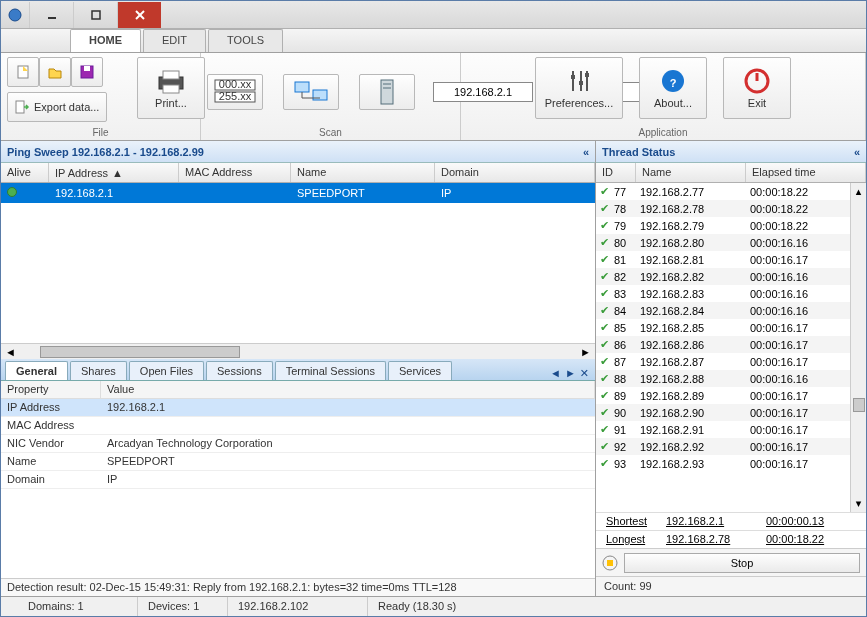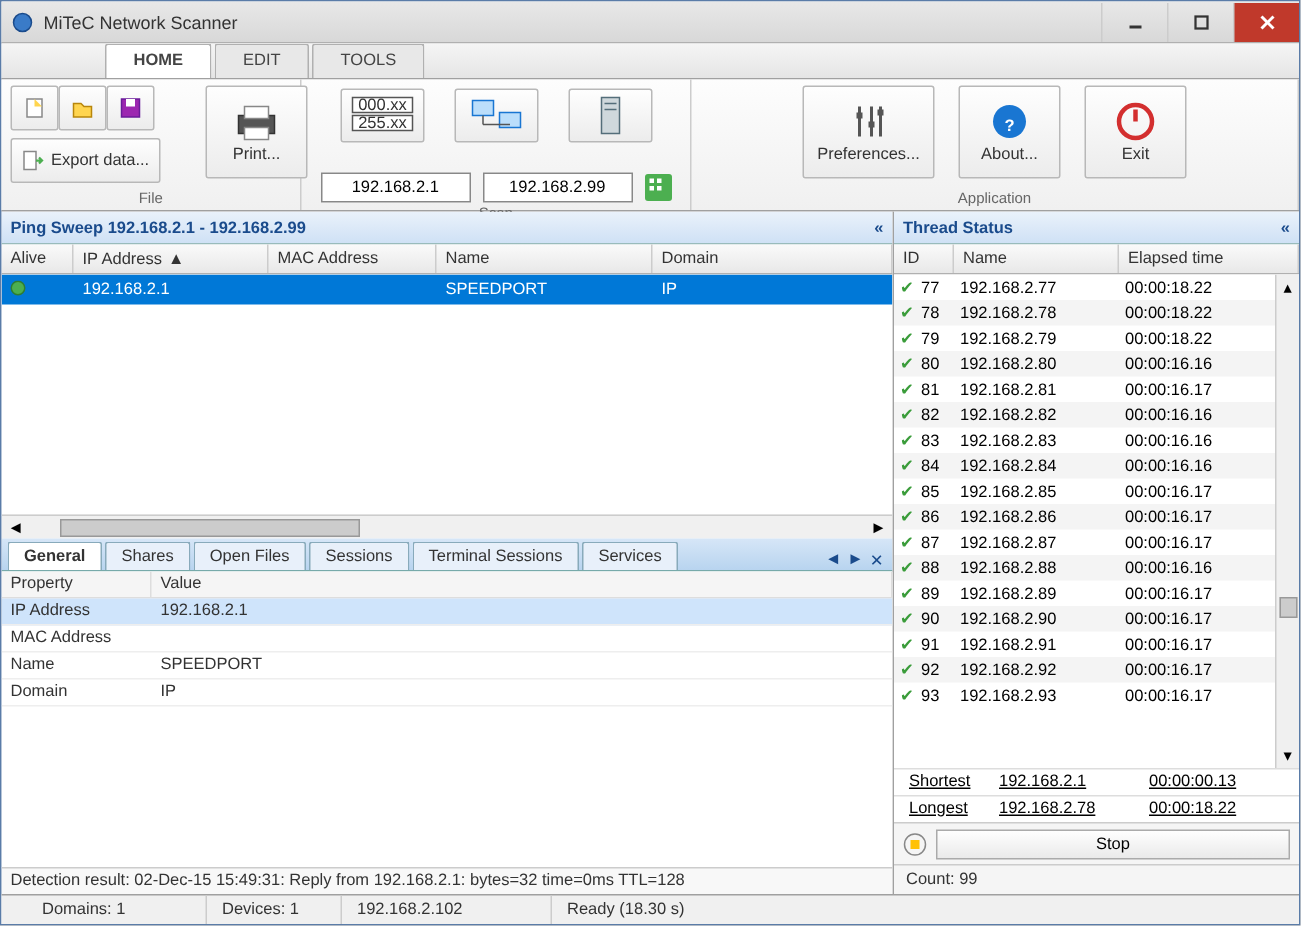--- a/index.html
+++ b/index.html
@@ -15,21 +15,21 @@
 .main-tab.active { background: #fff; font-weight: bold; margin-left: 29px; }
 .ribbon { height: 88px; background: linear-gradient(#fdfdfd,#f0f0f0); border-bottom: 1px solid #a0a0a0; display: flex; }
 .ribbon-group { border-right: 1px solid #ccc; display: flex; flex-direction: column; padding: 4px 6px 0; }
 .ribbon-group-body { flex: 1; display: flex; align-items: flex-start; gap: 0; }
 .ribbon-group-label { text-align: center; font-size: 10px; color: #666; padding: 2px 0; }
 .rbtn { border: 1px solid #b8b8b8; background: linear-gradient(#fefefe,#ececec); border-radius: 2px; display: flex; align-items: center; justify-content: center; color: #333; }
 .rbtn.small { width: 32px; height: 30px; }
 .rbtn.big { width: 68px; height: 62px; flex-direction: column; gap: 2px; font-size: 11px; }
 .rbtn.wide { width: 100px; height: 30px; gap: 4px; padding: 0 6px; justify-content: flex-start; }
 .ip-input { width: 100px; height: 20px; border: 1px solid #888; text-align: center; font-size: 11px; background: #fff; }
-.scan-group-body { flex-direction: column; align-items: center; gap: 18px; justify-content: space-between; }
+.scan-group-body { flex-direction: row; align-items: center; gap: 18px; justify-content: space-between; }
 .content { flex: 1; display: flex; overflow: hidden; }
 .left-pane { flex: 1; display: flex; flex-direction: column; border-right: 1px solid #a0a0a0; overflow: hidden; }
 .right-pane { width: 270px; display: flex; flex-direction: column; }
 .pane-header { height: 22px; background: linear-gradient(#eaf2fb,#cfe1f5); border-bottom: 1px solid #9bb; display: flex; align-items: center; padding: 0 6px; font-weight: bold; color: #1a4b8c; font-size: 11px; }
 .pane-header .arr { margin-left: auto; color: #1a4b8c; }
 .grid-header { height: 20px; background: linear-gradient(#fafafa,#e8e8e8); border-bottom: 1px solid #b0b0b0; display: flex; }
 .grid-header .col { border-right: 1px solid #ccc; padding: 3px 6px; color: #333; }
 .grid-body { background: #fff; overflow: auto; }
 .grid-row { height: 20px; display: flex; align-items: center; }
 .grid-row.sel { background: #0078d7; color: #fff; }
@@ -71,21 +71,20 @@
 <body>
 
 <div class="window">
 
   <div class="titlebar">
     <span class="icon">
       <svg width="16" height="16">
           <circle cx="8" cy="8" r="6" fill="#3a7bc8" stroke="#1a4b8c"></circle>
         </svg>
     </span>
-    <span class="title">MiTeC Network Scanner</span>
     <div class="winbtn">
         <svg width="10" height="10">
           <line x1="1" y1="8" x2="9" y2="8" stroke="#333" stroke-width="2"></line>
         </svg>
       </div>
     <div class="winbtn">
         <svg width="10" height="10">
           <rect x="1" y="1" width="8" height="8" fill="none" stroke="#333" stroke-width="1.5"></rect>
         </svg>
       </div>
@@ -272,20 +271,24 @@
         <div id="prop-rows">
             <div class="prop-row sel">
               <div class="pc" style="width:100px">IP Address</div>
               <div class="pc" style="flex:1">192.168.2.1</div>
             </div>
             <div class="prop-row">
               <div class="pc" style="width:100px">MAC Address</div>
               <div class="pc" style="flex:1"></div>
             </div>
             <div class="prop-row">
+              <div class="pc" style="width:100px">NIC Vendor</div>
+              <div class="pc" style="flex:1">Arcadyan Technology Corporation</div>
+            </div>
+            <div class="prop-row">
               <div class="pc" style="width:100px">Name</div>
               <div class="pc" style="flex:1">SPEEDPORT</div>
             </div>
             <div class="prop-row">
               <div class="pc" style="width:100px">Domain</div>
               <div class="pc" style="flex:1">IP</div>
             </div>
           </div>
       </div>
       <div class="detection">Detection result: 02-Dec-15 15:49:31: Reply from 192.168.2.1: bytes=32 time=0ms TTL=128</div>

